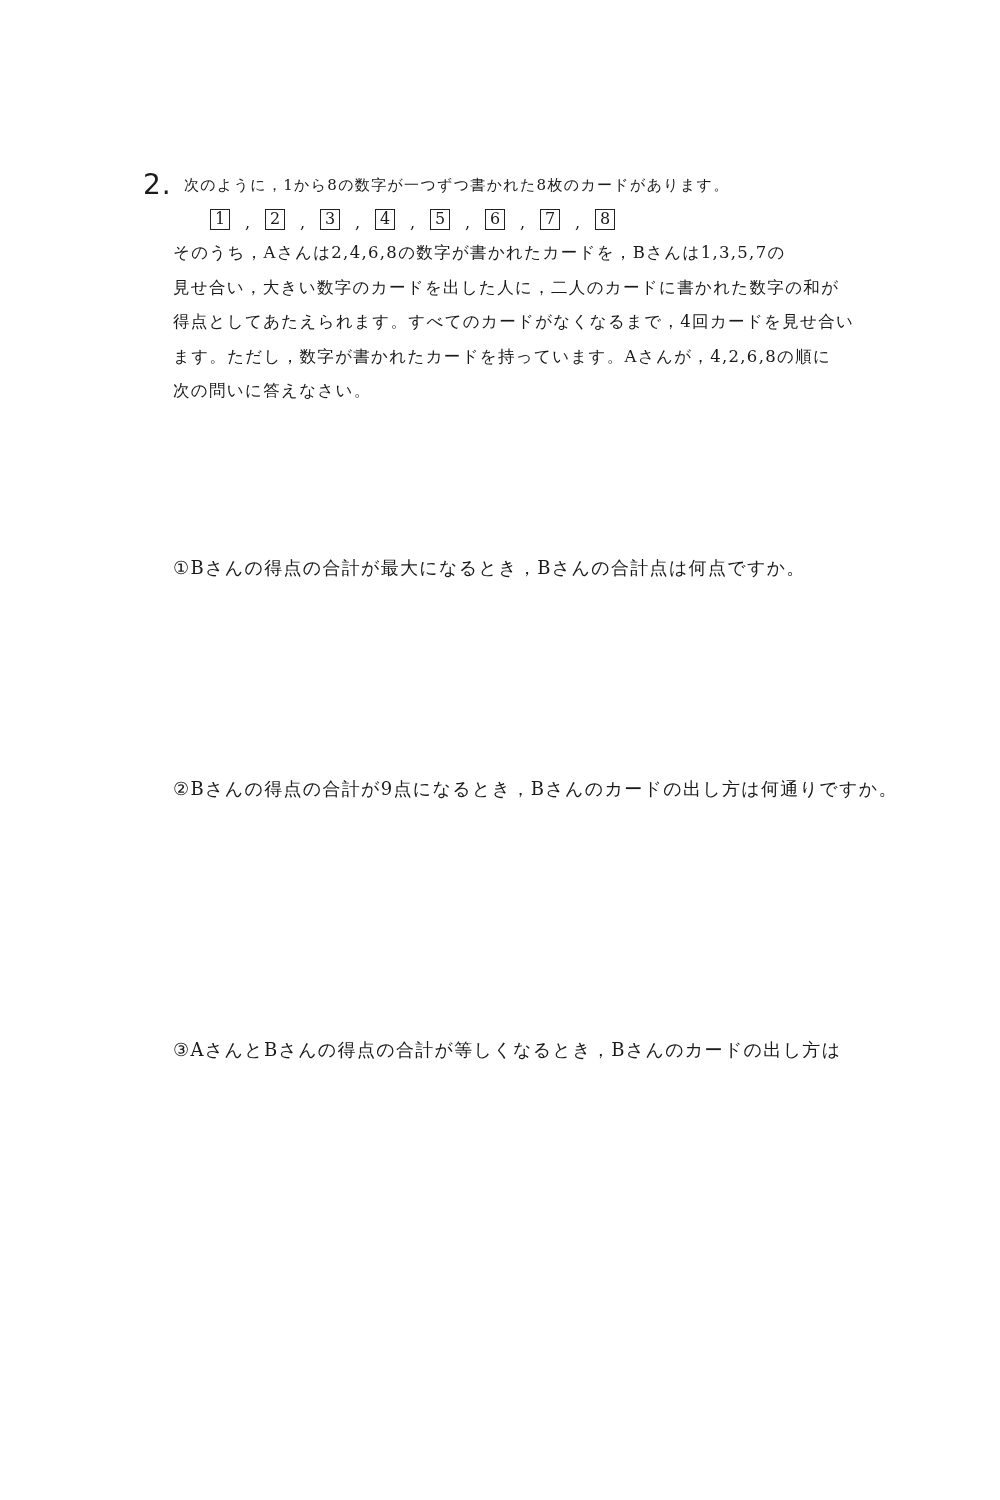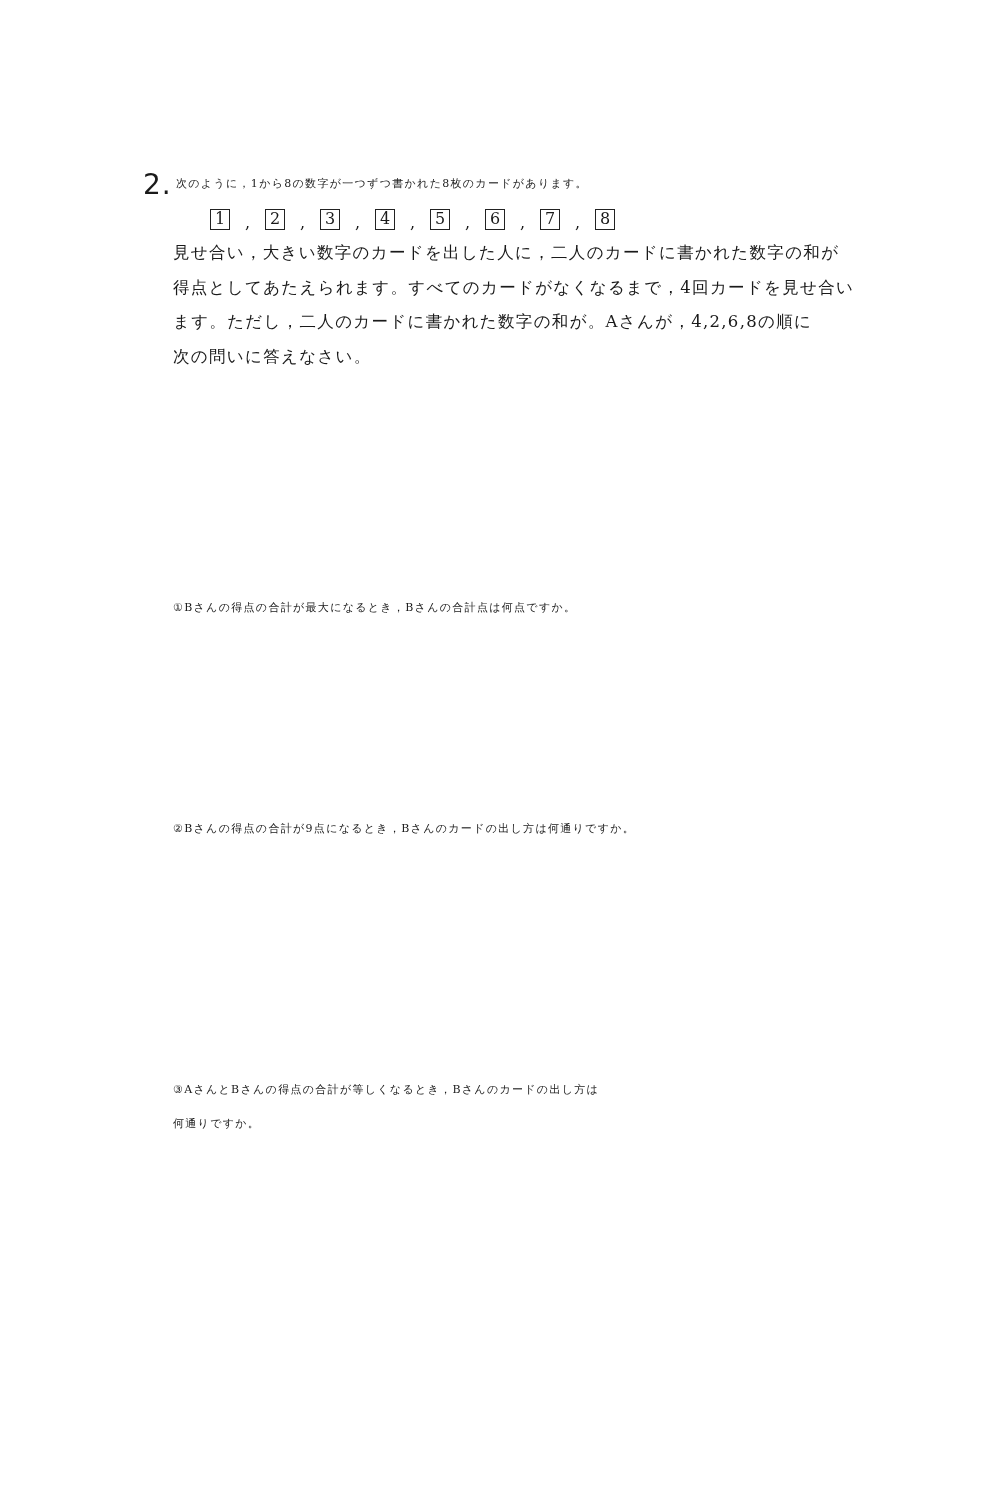--- a/index.html
+++ b/index.html
@@ -5,31 +5,31 @@
   html, body { margin: 0; padding: 0; }
   body {
     width: 1000px; height: 1500px; background: #ffffff; position: relative; overflow: hidden;
     font-family: "DejaVu Serif", "Liberation Serif", serif; color: #1a1a1a;
   }
   .abs { position: absolute; white-space: nowrap; }
   .num {
     left: 143px; top: 168px; font-family: "DejaVu Sans", "Liberation Sans", sans-serif;
     font-size: 28px; font-weight: 500; letter-spacing: 1px;
   }
-  .intro { left: 176px; top: 176px; font-size: 11px; letter-spacing: 1.3px; }
+  .intro { left: 184px; top: 176px; font-size: 15px; letter-spacing: 1.3px; }
   .cards { left: 210px; top: 207px; height: 24px; display: flex; align-items: center; }
   .card {
     width: 20px; height: 21px; border: 1.3px solid #222; box-sizing: border-box;
     display: flex; align-items: center; justify-content: center;
     font-size: 16px; line-height: 1; font-family: "DejaVu Serif", serif;
   }
   .sep { width: 35px; text-align: center; font-size: 16px; padding-top: 6px; }
   .para { left: 173px; top: 236px; font-size: 16.5px; letter-spacing: 1.3px; line-height: 34.5px; }
   .para div { white-space: nowrap; }
-  .q { left: 173px; font-size: 11px; letter-spacing: 1.3px; line-height: 34px; margin-top: 40px; }
+  .q { left: 173px; font-size: 18px; letter-spacing: 1.3px; line-height: 34px; }
   .q1 { top: 551px; }
   .q2 { top: 772px; }
   .q3 { top: 1033px; }
 </style>
 </head>
 <body>
 
 <div class="abs num">2.</div>
 <div class="abs intro">次のように，1から8の数字が一つずつ書かれた8枚のカードがあります。</div>
 
@@ -45,30 +45,30 @@
   <span class="card">5</span>
   <span class="sep">,</span>
   <span class="card">6</span>
   <span class="sep">,</span>
   <span class="card">7</span>
   <span class="sep">,</span>
   <span class="card">8</span>
 </div>
 
 <div class="abs para">
+  <div>そのうち，Aさんは2,4,6,8の数字が書かれたカードを，Bさんは1,3,5,7の</div>
   <div>見せ合い，大きい数字のカードを出した人に，二人のカードに書かれた数字の和が</div>
   <div>得点としてあたえられます。すべてのカードがなくなるまで，4回カードを見せ合い</div>
-  <div>ます。ただし，二人のカードに書かれた数字の和が。Aさんが，4,2,6,8の順に</div>
+  <div>ます。ただし，数字が書かれたカードを持っています。Aさんが，4,2,6,8の順に</div>
   <div>次の問いに答えなさい。</div>
 </div>
 
 <div class="abs q q1">
   <div>①Bさんの得点の合計が最大になるとき，Bさんの合計点は何点ですか。</div>
 </div>
 
 <div class="abs q q2">
   <div>②Bさんの得点の合計が9点になるとき，Bさんのカードの出し方は何通りですか。</div>
 </div>
 
 <div class="abs q q3">
   <div>③AさんとBさんの得点の合計が等しくなるとき，Bさんのカードの出し方は</div>
-  <div>何通りですか。</div>
 </div>
 
 </body></html>

